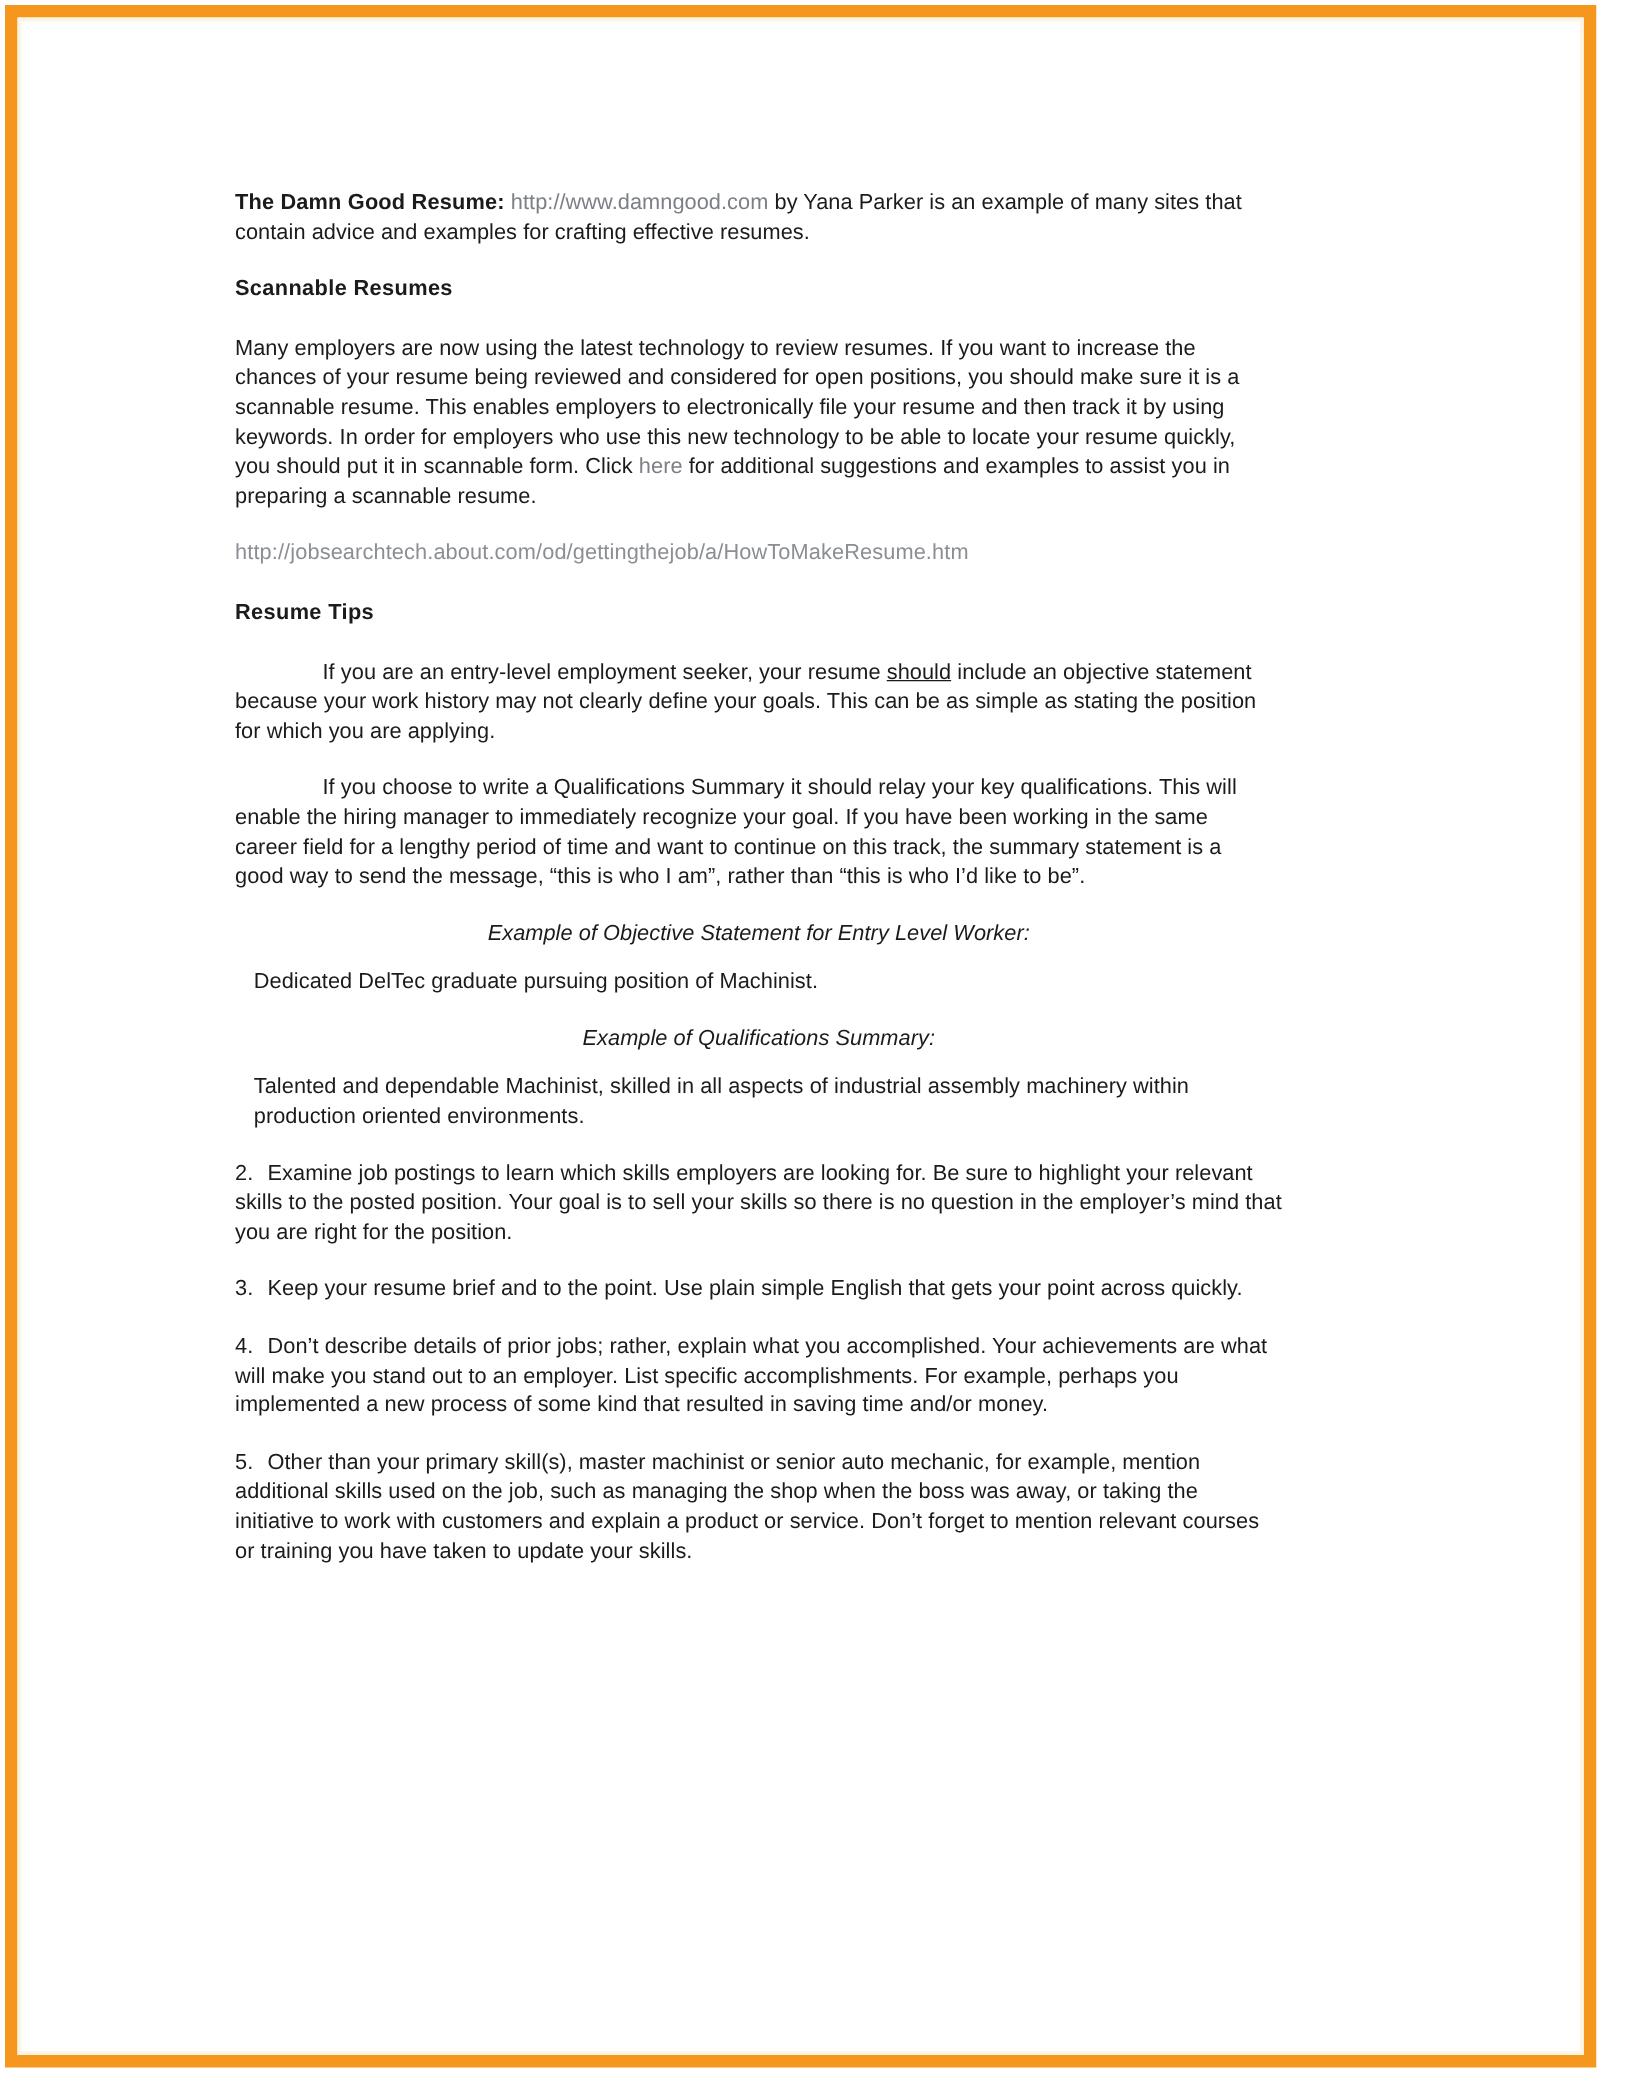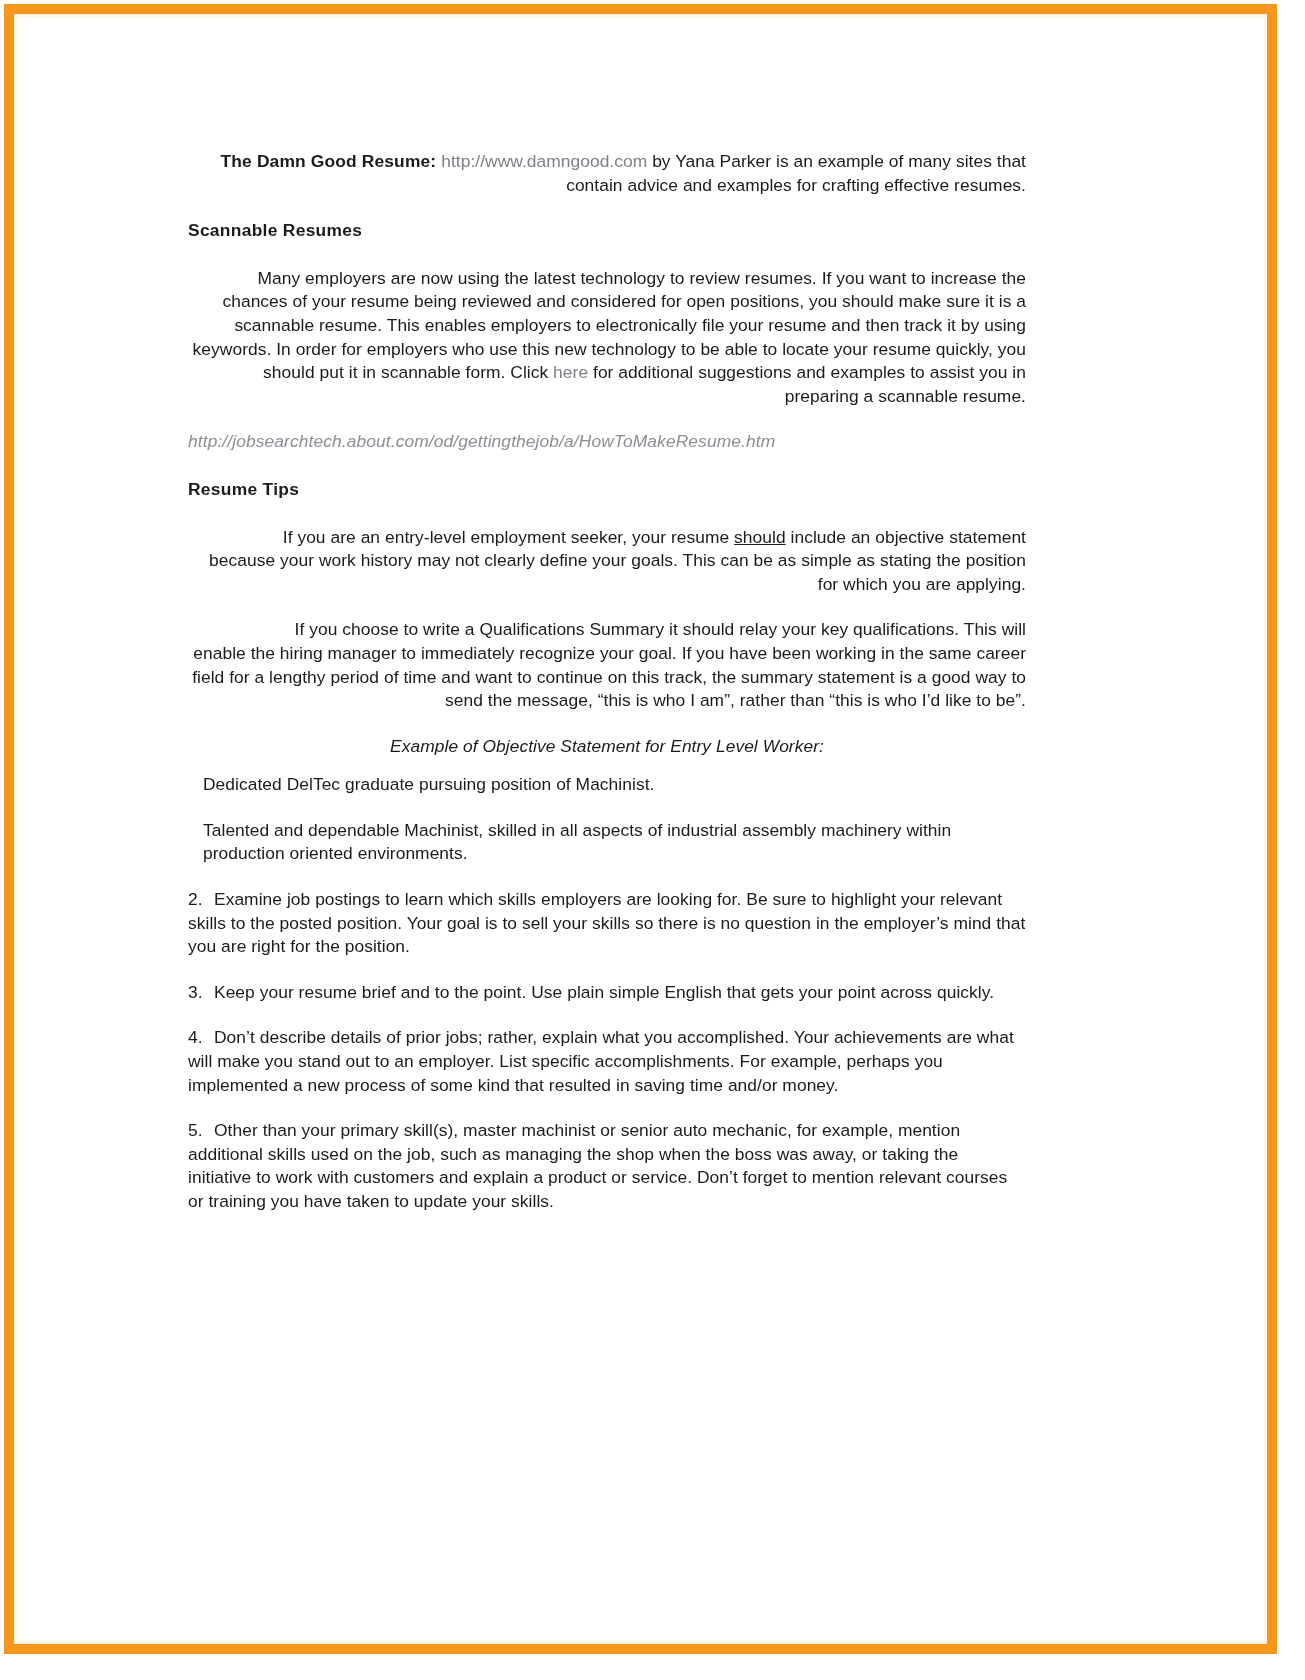--- a/index.html
+++ b/index.html
@@ -42,42 +42,41 @@
     position: absolute;
     left: 188px;
     top: 150px;
     width: 838px;
     color: #1b1b1b;
     font-size: 17.4px;
     line-height: 23.6px;
     letter-spacing: 0.05px;
   }
   .para {
-    margin: 0 0 22px 0;
-    text-align: right;
+    margin: 0 16px 22px 0;
+    text-align: left;
   }
   .heading {
     margin: 0 0 24px 0;
     font-weight: bold;
     font-size: 17.4px;
     line-height: 23.6px;
     letter-spacing: 0.3px;
   }
   .lead-label {
     font-weight: bold;
     letter-spacing: 0.15px;
   }
   .link {
     color: #7c7f86;
   }
   .url-line {
     margin: 0 0 24px 0;
     color: #8b8e95;
     letter-spacing: 0.1px;
-    font-style: italic;
   }
   .ital {
   }
   .under {
     text-decoration: underline;
   }
   .indent-first {
     text-indent: 70px;
   }
   .example-block {
@@ -123,20 +122,21 @@
     <p class="para indent-first"><span>If you are an entry-level employment seeker, your resume </span><span class="under">should</span><span> include an objective statement because your work history may not clearly define your goals. This can be as simple as stating the position for which you are applying.</span></p>
 
     <p class="para indent-first">If you choose to write a Qualifications Summary it should relay your key qualifications. This will enable the hiring manager to immediately recognize your goal. If you have been working in the same career field for a lengthy period of time and want to continue on this track, the summary statement is a good way to send the message, “this is who I am”, rather than “this is who I’d like to be”.</p>
 
     <div class="example-block">
       <p class="example-title">Example of Objective Statement for Entry Level Worker:</p>
       <p class="example-body">Dedicated DelTec graduate pursuing position of Machinist.</p>
     </div>
 
     <div class="example-block">
+      <p class="example-title">Example of Qualifications Summary:</p>
       <p class="example-body">Talented and dependable Machinist, skilled in all aspects of industrial assembly machinery within production oriented environments.</p>
     </div>
 
     <p class="numbered"><span class="num">2.</span><span>Examine job postings to learn which skills employers are looking for. Be sure to highlight your relevant skills to the posted position. Your goal is to sell your skills so there is no question in the employer’s mind that you are right for the position.</span></p>
 
     <p class="numbered"><span class="num">3.</span><span>Keep your resume brief and to the point. Use plain simple English that gets your point across quickly.</span></p>
 
     <p class="numbered"><span class="num">4.</span><span>Don’t describe details of prior jobs; rather, explain what you accomplished. Your achievements are what will make you stand out to an employer. List specific accomplishments. For example, perhaps you implemented a new process of some kind that resulted in saving time and/or money.</span></p>
 
     <p class="numbered"><span class="num">5.</span><span>Other than your primary skill(s), master machinist or senior auto mechanic, for example, mention additional skills used on the job, such as managing the shop when the boss was away, or taking the initiative to work with customers and explain a product or service. Don’t forget to mention relevant courses or training you have taken to update your skills.</span></p>

